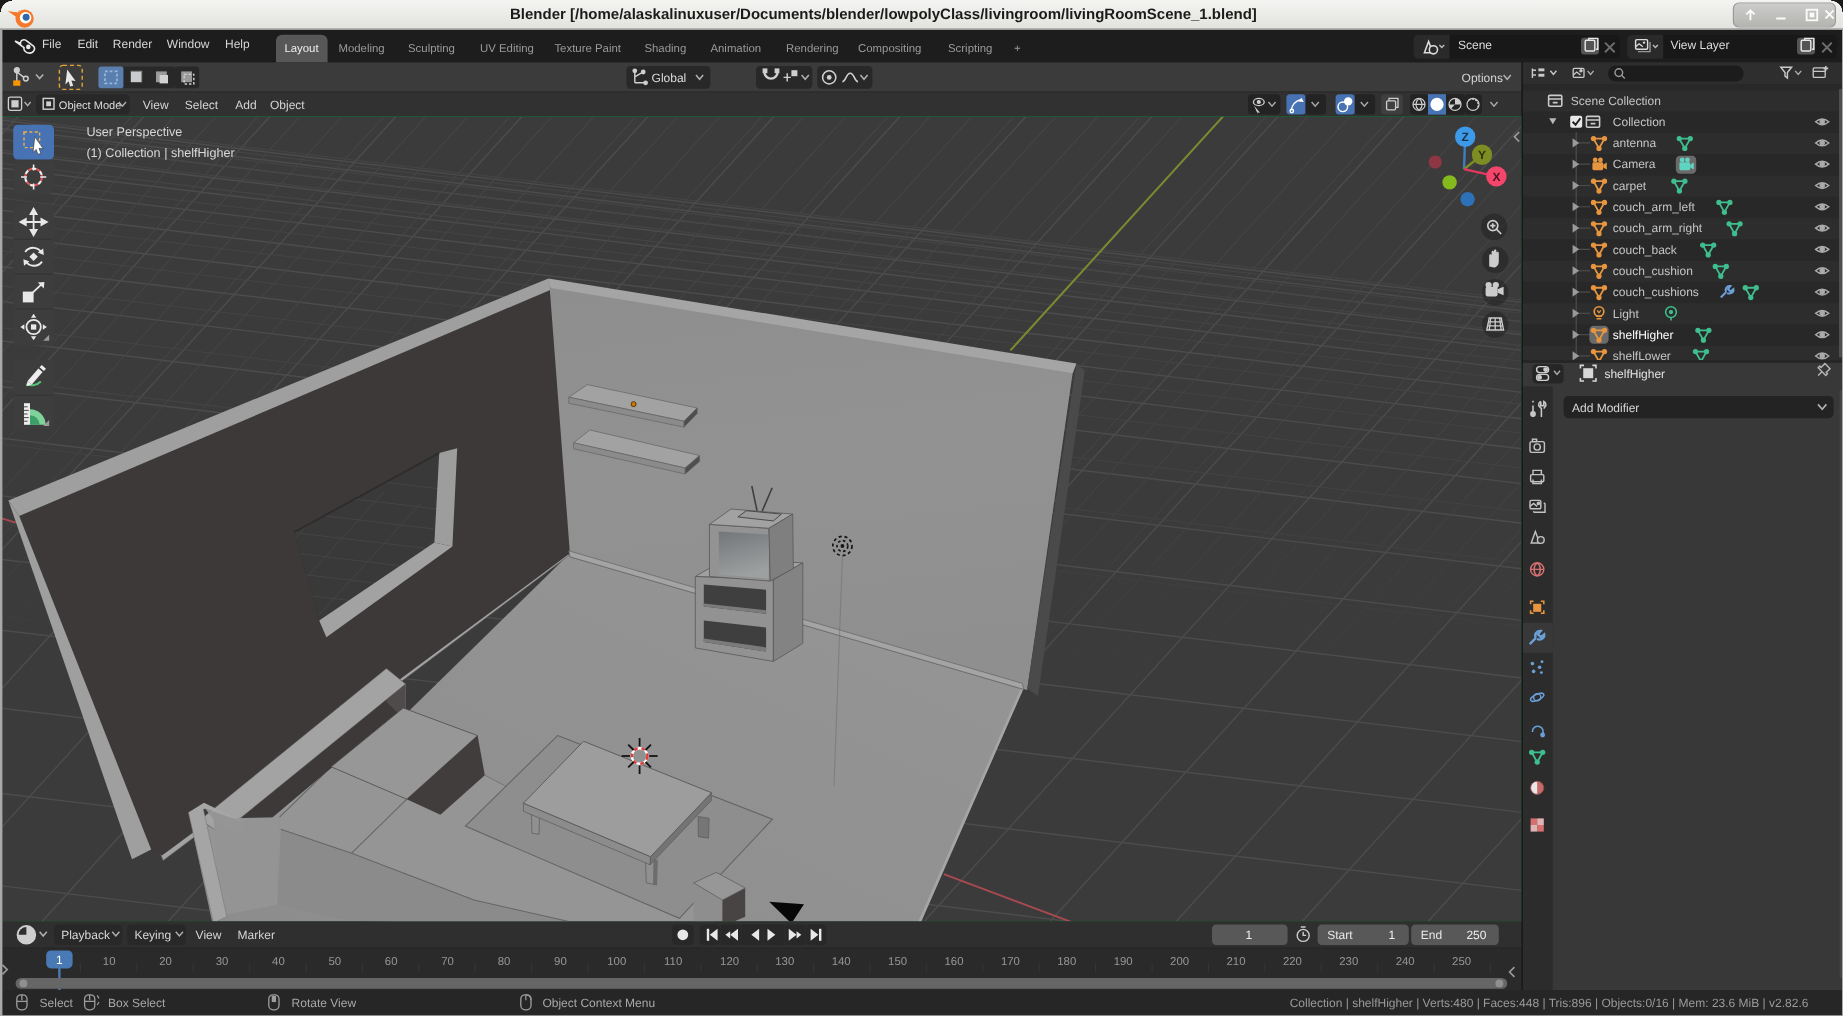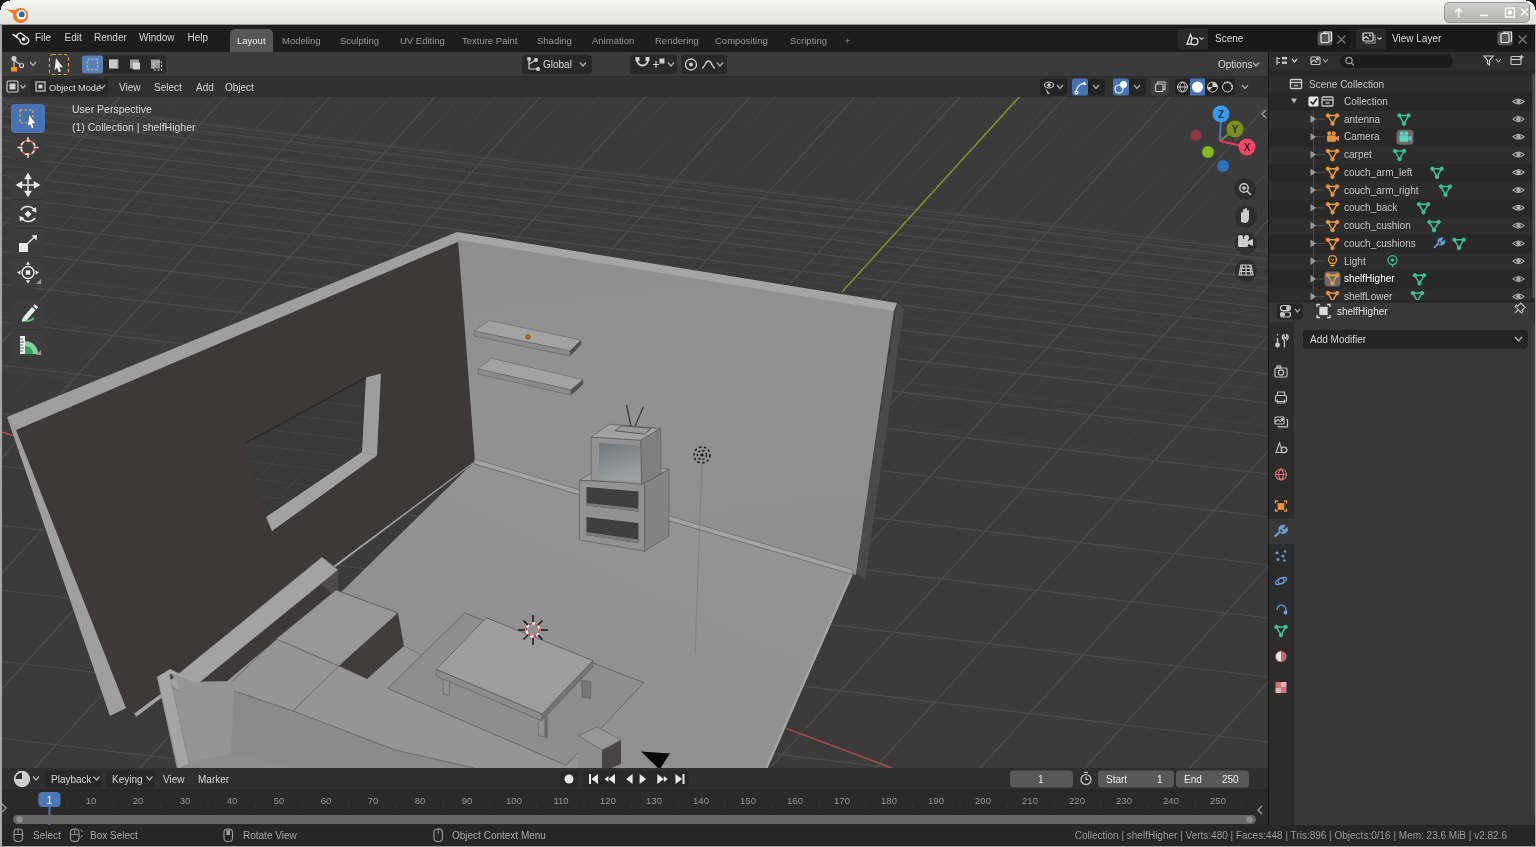--- a/index.html
+++ b/index.html
@@ -59,20 +59,21 @@
 <div id="win">
 
 <div id="titlebar" class="abs"></div>
 <svg class="abs" style="left:5px;top:3px;" width="30" height="24" viewBox="0 0 30 24">
 <path d="M12,5.5 C9.5,5.7 8.2,7.6 8.5,9.5 L1.5,6.2 C4.5,7.5 8,8 12,5.5 Z" fill="#f5792a"></path>
 <path d="M1.5,6.2 L9,11.5 L12.5,8 Z" fill="#f5792a"></path>
 <circle cx="15.5" cy="12.5" r="7.6" fill="#f5792a"></circle>
 <circle cx="16.3" cy="11.8" r="4.8" fill="#ffffff"></circle>
 <circle cx="16.8" cy="11.4" r="2.9" fill="#2f68a8"></circle>
 </svg>
+<div id="titletext" class="abs">Blender [/home/alaskalinuxuser/Documents/blender/lowpolyClass/livingroom/livingRoomScene_1.blend]</div>
 <div id="winbtns" class="abs">
 <svg width="86" height="21" viewBox="0 0 86 21">
 <g stroke="#fafafa" stroke-width="1.6" fill="none">
 <path d="M14,15 L14,7 M10.5,10 L14,6.5 L17.5,10"></path>
 <path d="M36,13.5 L44,13.5"></path>
 <rect x="62" y="6" width="9" height="9"></rect>
           <rect x="64.5" y="8.5" width="4" height="4" fill="#fafafa" stroke="none"></rect>
 <path d="M78,6.5 L85,13.5 M85,6.5 L78,13.5"></path>
 </g>
 </svg>

